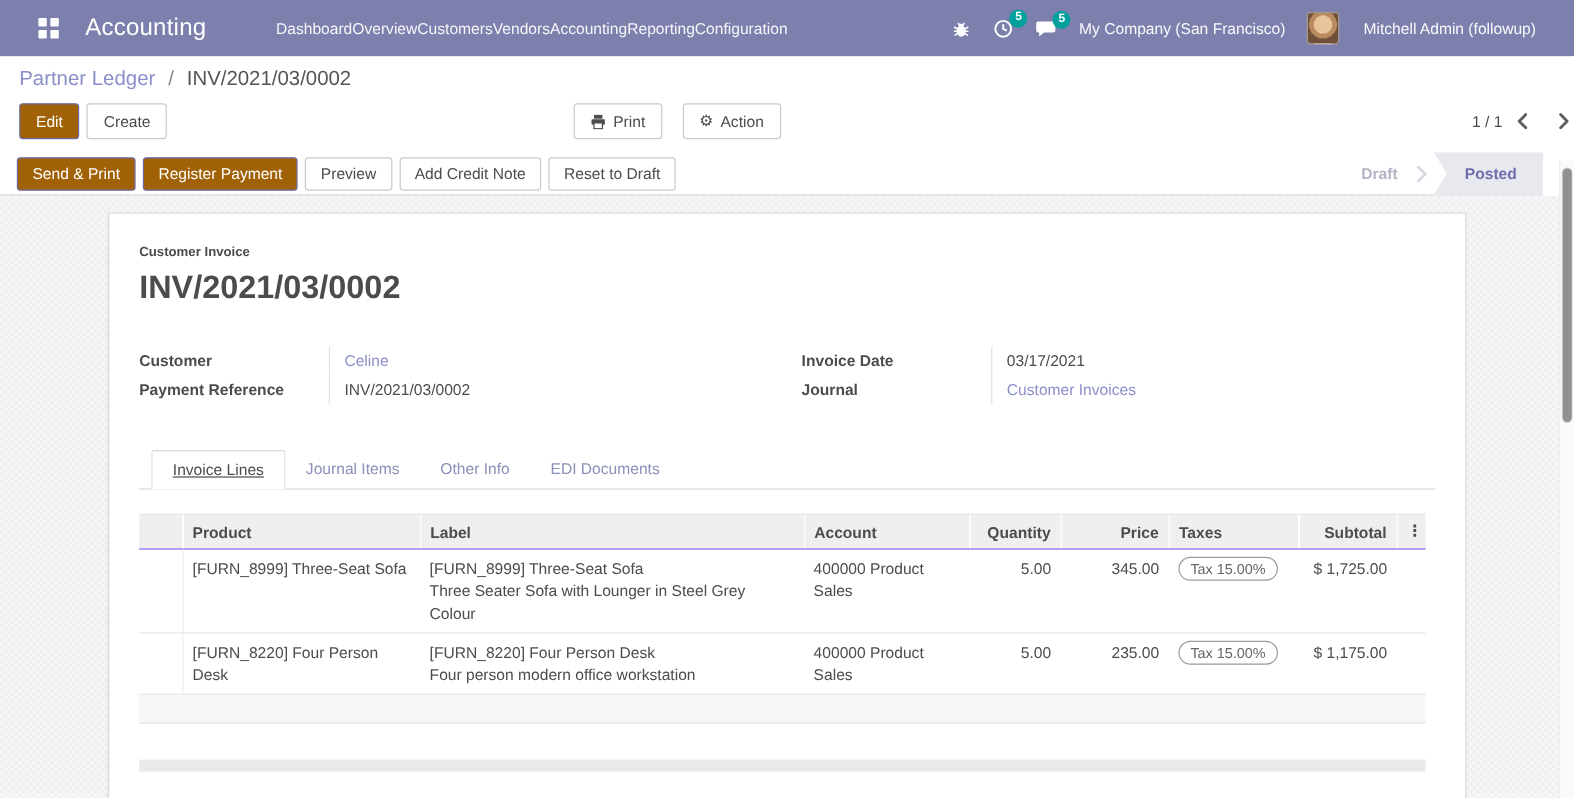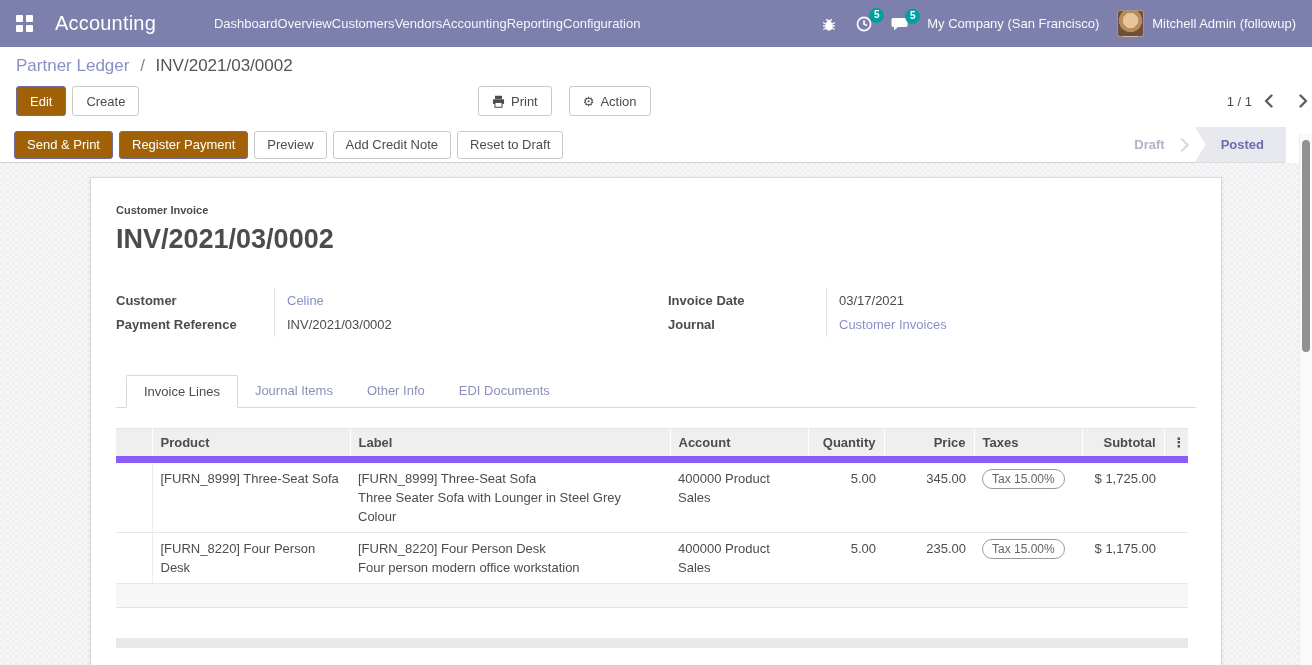--- a/index.html
+++ b/index.html
@@ -1,31 +1,31 @@
 <!DOCTYPE html>
 <html><head>
 <meta charset="utf-8">
 <style>
   * { margin:0; padding:0; box-sizing:border-box; }
   html,body { width:1312px; height:665px; overflow:hidden;
     font-family:"Liberation Sans","DejaVu Sans",sans-serif; font-size:13px; color:#4c4c4c; background:#fff; }
 
   
-  .navbar { height:47px; background:#7d80ad; display:flex; align-items:center; padding:0 16px; color:#fff; }
+  .navbar { height:47px; background:#7d80ad; display:flex; align-items:center; padding:0 32px; color:#fff; }
   .apps-grid { width:17px; height:17px; display:grid; grid-template-columns:7px 7px; grid-template-rows:7px 7px; gap:3px; cursor:pointer; margin-right:22px; }
   .apps-grid span { background:#fff; border-radius:1px; }
   .brand { font-size:20px; font-weight:500; letter-spacing:.2px; margin-right:58px; cursor:pointer; }
   .nav-menu { display:flex; align-items:center; }
   .nav-menu .nav-item { color:rgba(255,255,255,.92); cursor:pointer; white-space:nowrap; }
   .nav-right { margin-left:auto; display:flex; align-items:center; gap:18px; }
   .icon-btn { position:relative; display:flex; align-items:center; cursor:pointer; }
   .badge { position:absolute; top:-7px; right:-11px; background:#00a09d; color:#fff; font-size:10px; line-height:14px;
     min-width:15px; height:15px; border-radius:8px; text-align:center; padding:0 3px; font-weight:bold; }
   .company-name, .user-name { color:rgba(255,255,255,.95); cursor:pointer; white-space:nowrap; }
-  .user-block { display:flex; align-items:center; gap:8px; cursor:pointer; }
+  .user-block { display:flex; align-items:center; gap:20px; cursor:pointer; }
   .avatar { width:27px; height:27px; border-radius:3px; background:
     radial-gradient(circle at 50% 38%, #e8c49a 0 38%, #b88a5d 39% 58%, #6e4f38 59% 100%); border:1px solid rgba(255,255,255,.4); }
 
   
   .control-panel { background:#fff; padding:9px 4px 10px 16px; position:relative; }
   .breadcrumb { font-size:17px; margin-bottom:10px; }
   .breadcrumb .bc-link { color:#8a8fc9; cursor:pointer; }
   .breadcrumb .bc-sep { color:#888; margin:0 6px; }
   .breadcrumb .bc-current { color:#555; }
   .cp-buttons { position:relative; height:31px; }
@@ -67,31 +67,31 @@
   .info-group { width:50%; }
   .info-group.right { padding-left:12px; }
   .info-row { display:flex; line-height:24px; }
   .info-label { width:158px; font-weight:bold; color:#4c4c4c; flex-shrink:0; }
   .info-value { border-left:1px solid #e2e2e2; padding-left:12px; flex:1; min-height:24px; }
   .link { color:#8a8fc9; cursor:pointer; }
 
   
   .tabs { margin-top:38px; border-bottom:1px solid #d9d9d9; display:flex; padding-left:10px; }
   .tab { padding:8px 17px; cursor:pointer; color:#8a90b8; margin-bottom:-1px; }
-  .tab.active { background:#fff; border:1px solid #d9d9d9; border-bottom:1px solid #fff; color:#4c4c4c; border-radius:2px 2px 0 0; }
+  .tab.active { background:#fff; border:1px solid #d9d9d9; border-bottom:1px solid #fff; color:#4c4c4c; border-radius:2px 2px 0 0;text-decoration:underline; }
 
   
   .lines-table { width:1072px; border-collapse:collapse; table-layout:fixed; margin-top:20px; }
   .lines-table col.c-handle { width:36px; } .lines-table col.c-product { width:198px; }
   .lines-table col.c-label { width:320px; } .lines-table col.c-account { width:138px; }
   .lines-table col.c-qty { width:76px; } .lines-table col.c-price { width:90px; }
   .lines-table col.c-taxes { width:108px; } .lines-table col.c-subtotal { width:82px; }
   .lines-table col.c-opt { width:24px; }
   .lines-table th { background:#efefef; font-weight:bold; text-align:left; padding:6px 8px; color:#4c4c4c;
-    border-left:1px solid #fff; border-bottom:7px solid #8b5cf6; border-top:1px solid #e5e5e5; white-space:nowrap; overflow:hidden; }
+    border-left:1px solid #fff; border-bottom:1px solid #8b5cf6; border-top:1px solid #e5e5e5; white-space:nowrap; overflow:hidden; }
   .lines-table th:first-child { border-left:none; }
   .lines-table th.num { text-align:right; }
   .lines-table td { padding:6px 8px; vertical-align:top; border-bottom:1px solid #e6e6e6; line-height:19px; }
   .lines-table td.num { text-align:right; white-space:nowrap; }
   .lines-table td.handle { border-right:1px solid #ededed; }
   .lines-table tr.line-row { cursor:pointer; }
   .cell-line2 { color:#4c4c4c; }
   .tax-pill { display:inline-block; border:1px solid #9a9a9a; border-radius:11px; padding:0 9px; font-size:12px;
     color:#666; line-height:18px; background:#fff; white-space:nowrap; }
   .opt-dots { font-weight:bold; color:#4c4c4c; cursor:pointer; text-align:center; }

